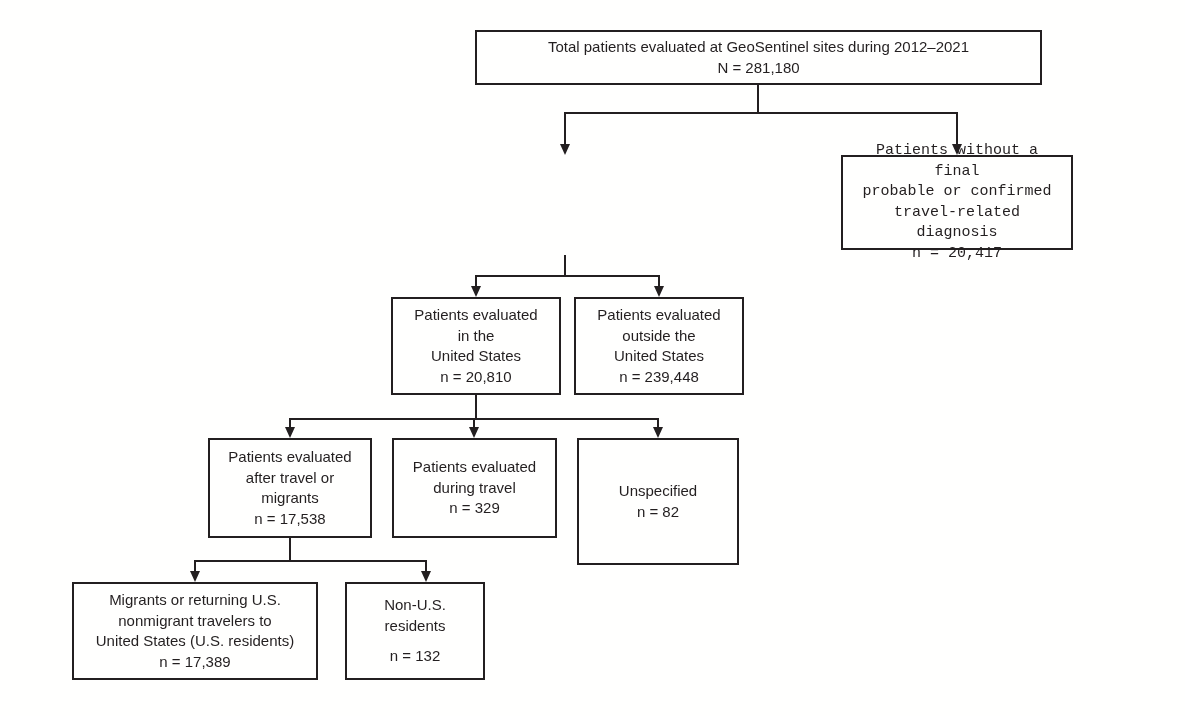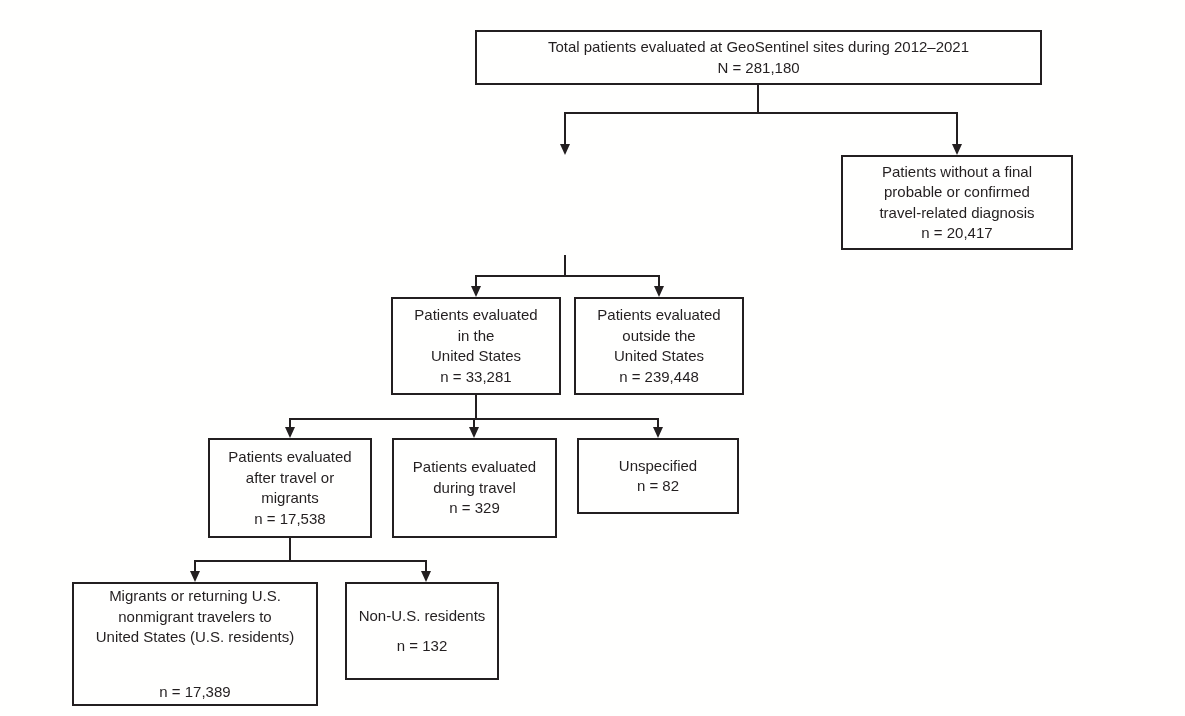--- a/index.html
+++ b/index.html
@@ -44,28 +44,28 @@
     width: 0;
     height: 0;
     border-left: 5px solid transparent;
     border-right: 5px solid transparent;
     border-top: 11px solid #231f20;
   }
 
   
   .b-total       { left: 475px; top: 30px;  width: 567px; height: 55px; }
   .b-withdx      { left: 453px; top: 155px; width: 224px; height: 100px; }
-  .b-withoutdx   { left: 841px; top: 155px; width: 232px; height: 95px; }
+  .b-withoutdx   { left: 841px; top: 155px; width: 232px; height: 95px; font-family: Liberation Mono, monospace; }
   .b-inus        { left: 391px; top: 297px; width: 170px; height: 98px; }
   .b-outsideus   { left: 574px; top: 297px; width: 170px; height: 98px; }
   .b-aftertravel { left: 208px; top: 438px; width: 164px; height: 100px; }
   .b-duringtravel{ left: 392px; top: 438px; width: 165px; height: 100px; }
-  .b-unspecified { left: 577px; top: 438px; width: 162px; height: 76px; }
-  .b-usres       { left: 72px;  top: 582px; width: 246px; height: 124px; justify-content: space-between; }
-  .b-nonusres    { left: 345px; top: 582px; width: 154px; height: 98px; gap: 10px; }
+  .b-unspecified { left: 577px; top: 438px; width: 162px; height: 127px; }
+  .b-usres       { left: 72px;  top: 582px; width: 246px; height: 98px; }
+  .b-nonusres    { left: 345px; top: 582px; width: 140px; height: 98px; gap: 10px; }
 
   
   
   .c1-stem  { left: 757px; top: 85px;  height: 29px; }
   .c1-rail  { left: 564px; top: 112px; width: 394px; }
   .c1-dropL { left: 564px; top: 112px; height: 32px; }
   .c1-dropR { left: 956px; top: 112px; height: 32px; }
   .c1-arrL  { left: 560px; top: 144px; }
   .c1-arrR  { left: 952px; top: 144px; }
   
@@ -120,21 +120,21 @@
   <div class="hline c2-rail"></div>
   <div class="vline c2-dropL"></div>
   <div class="vline c2-dropR"></div>
   <div class="arrow c2-arrL"></div>
   <div class="arrow c2-arrR"></div>
 
   <div class="box b-inus">
     <div class="lbl">Patients evaluated
 in the
 United States</div>
-    <div class="lbl">n = 33,281</div>
+    <div class="lbl">n = 20,810</div>
   </div>
   <div class="box b-outsideus">
     <div class="lbl">Patients evaluated
 outside the
 United States</div>
     <div class="lbl">n = 239,448</div>
   </div>
 
   <div class="vline c3-stem"></div>
   <div class="hline c3-rail"></div>

